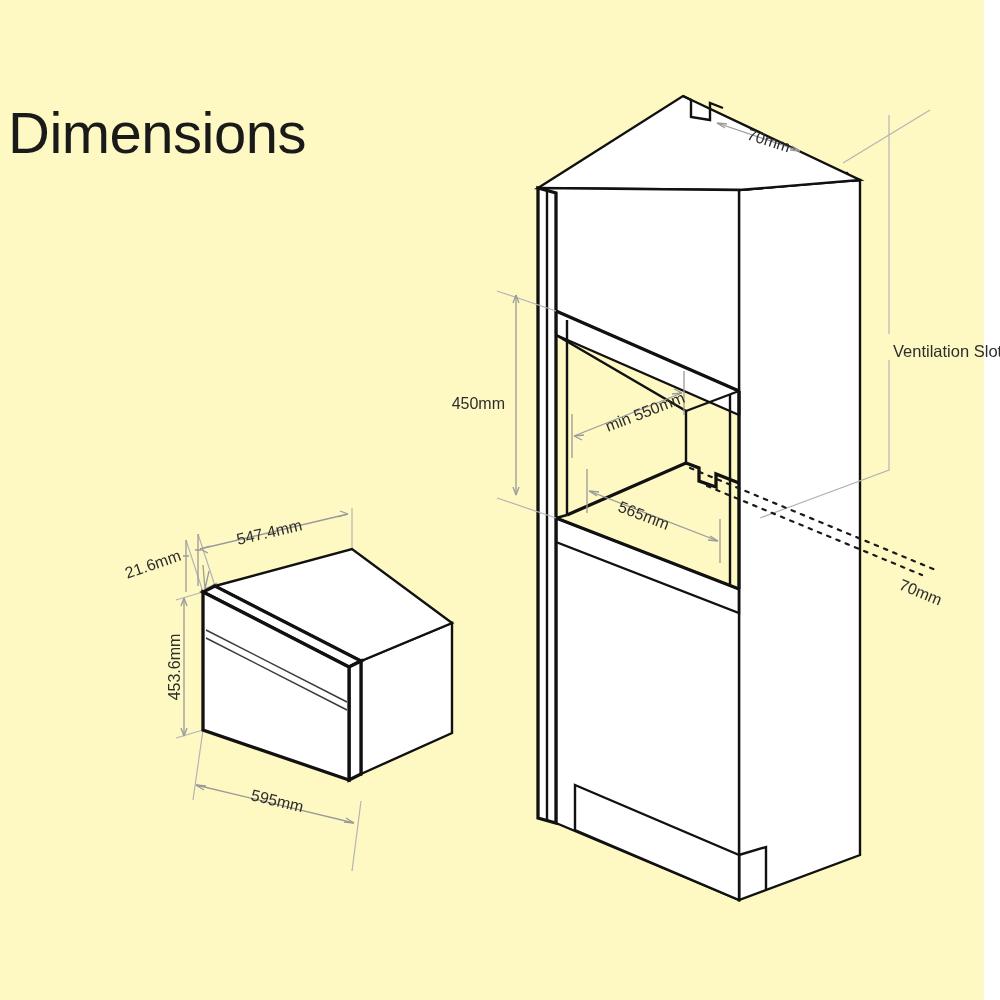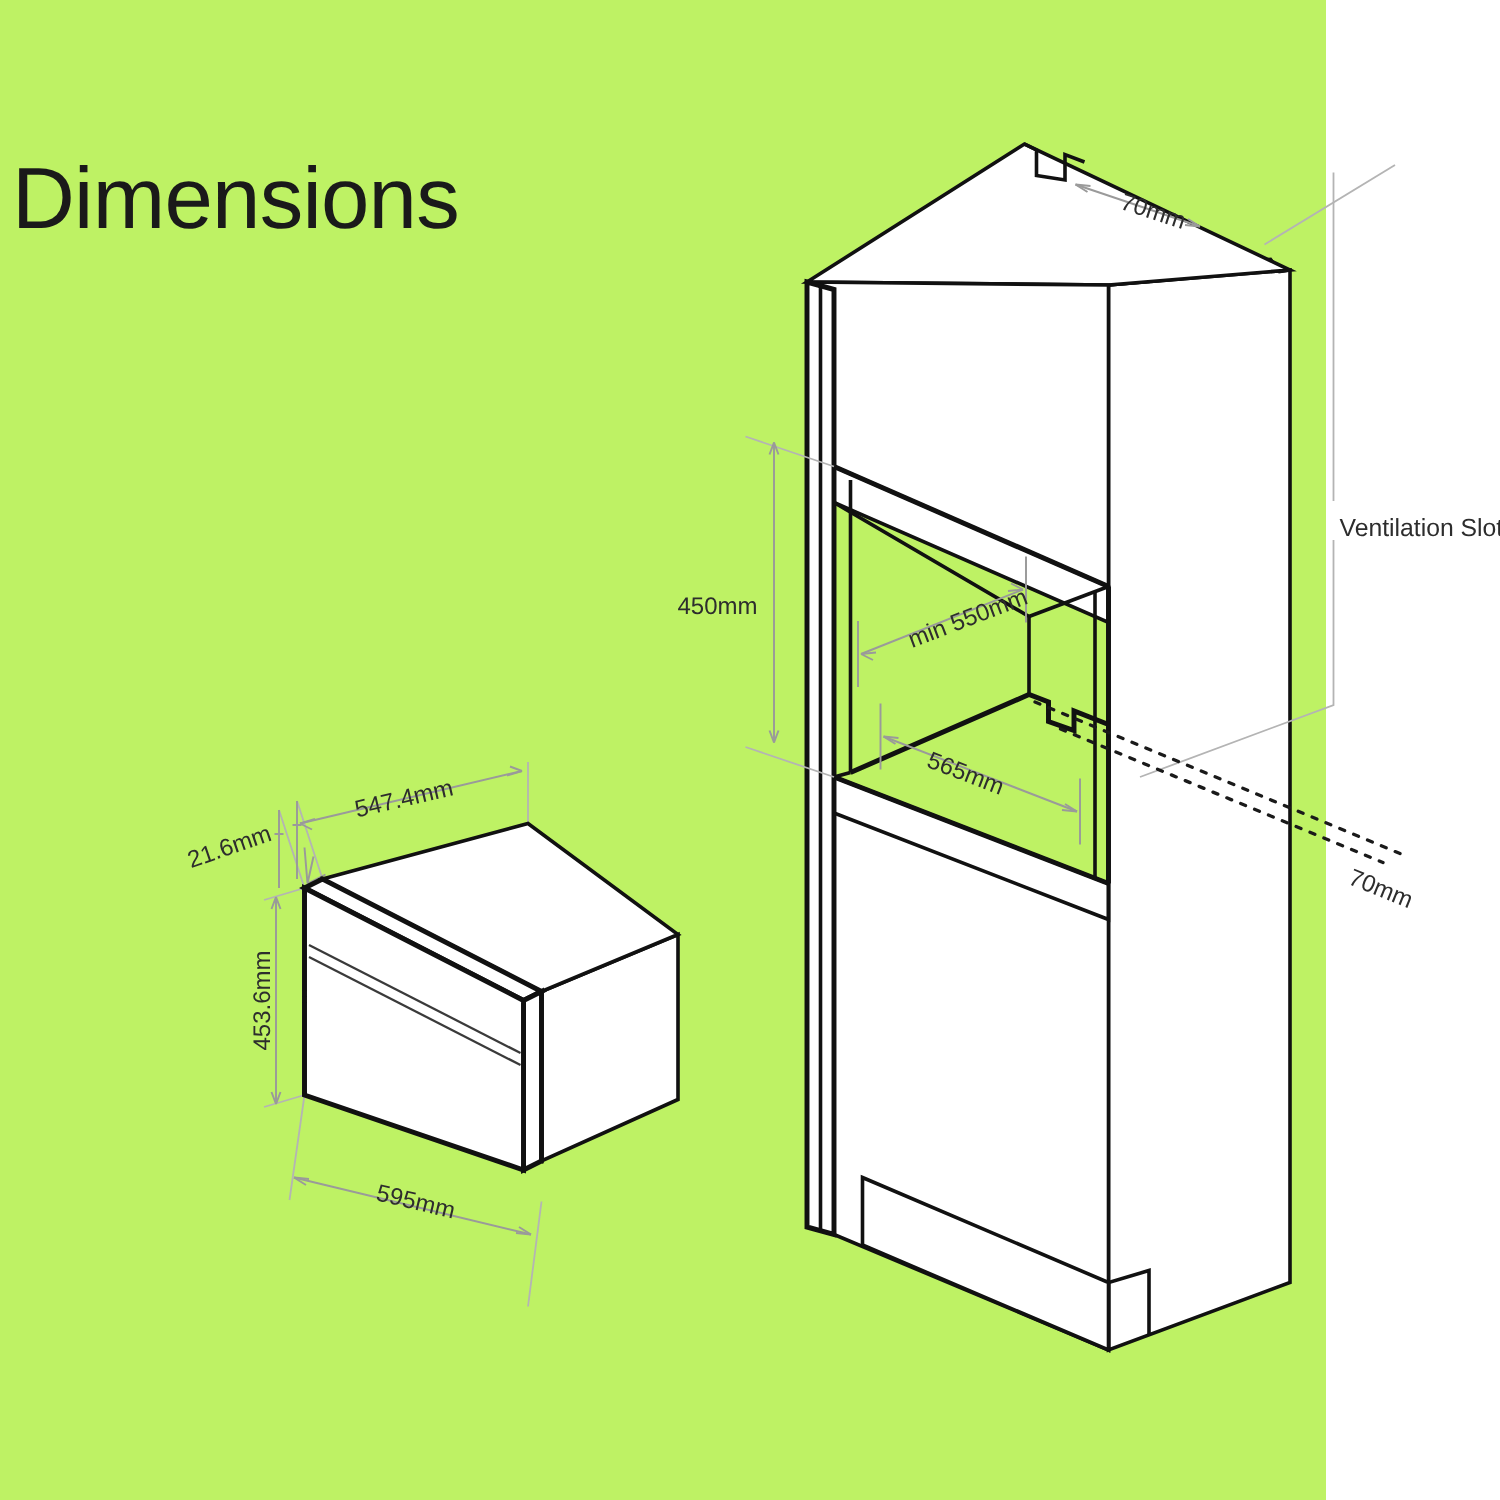--- a/index.html
+++ b/index.html
@@ -9,23 +9,23 @@
   }
   body {
     width: 1000px;
     height: 1000px;
     font-family: "Liberation Sans", sans-serif;
     overflow: hidden;
     position: relative;
   }
   #stage {
     position: relative;
-    width: 884px;
+    width: 984px;
     height: 1000px;
-    background: #bef264;
+    background: #fef9c3;
   }
   #drawing {
     position: absolute;
     inset: 0;
     width: 1000px;
     height: 1000px;
     display: block;
   }
   .page-title {
     position: absolute;

